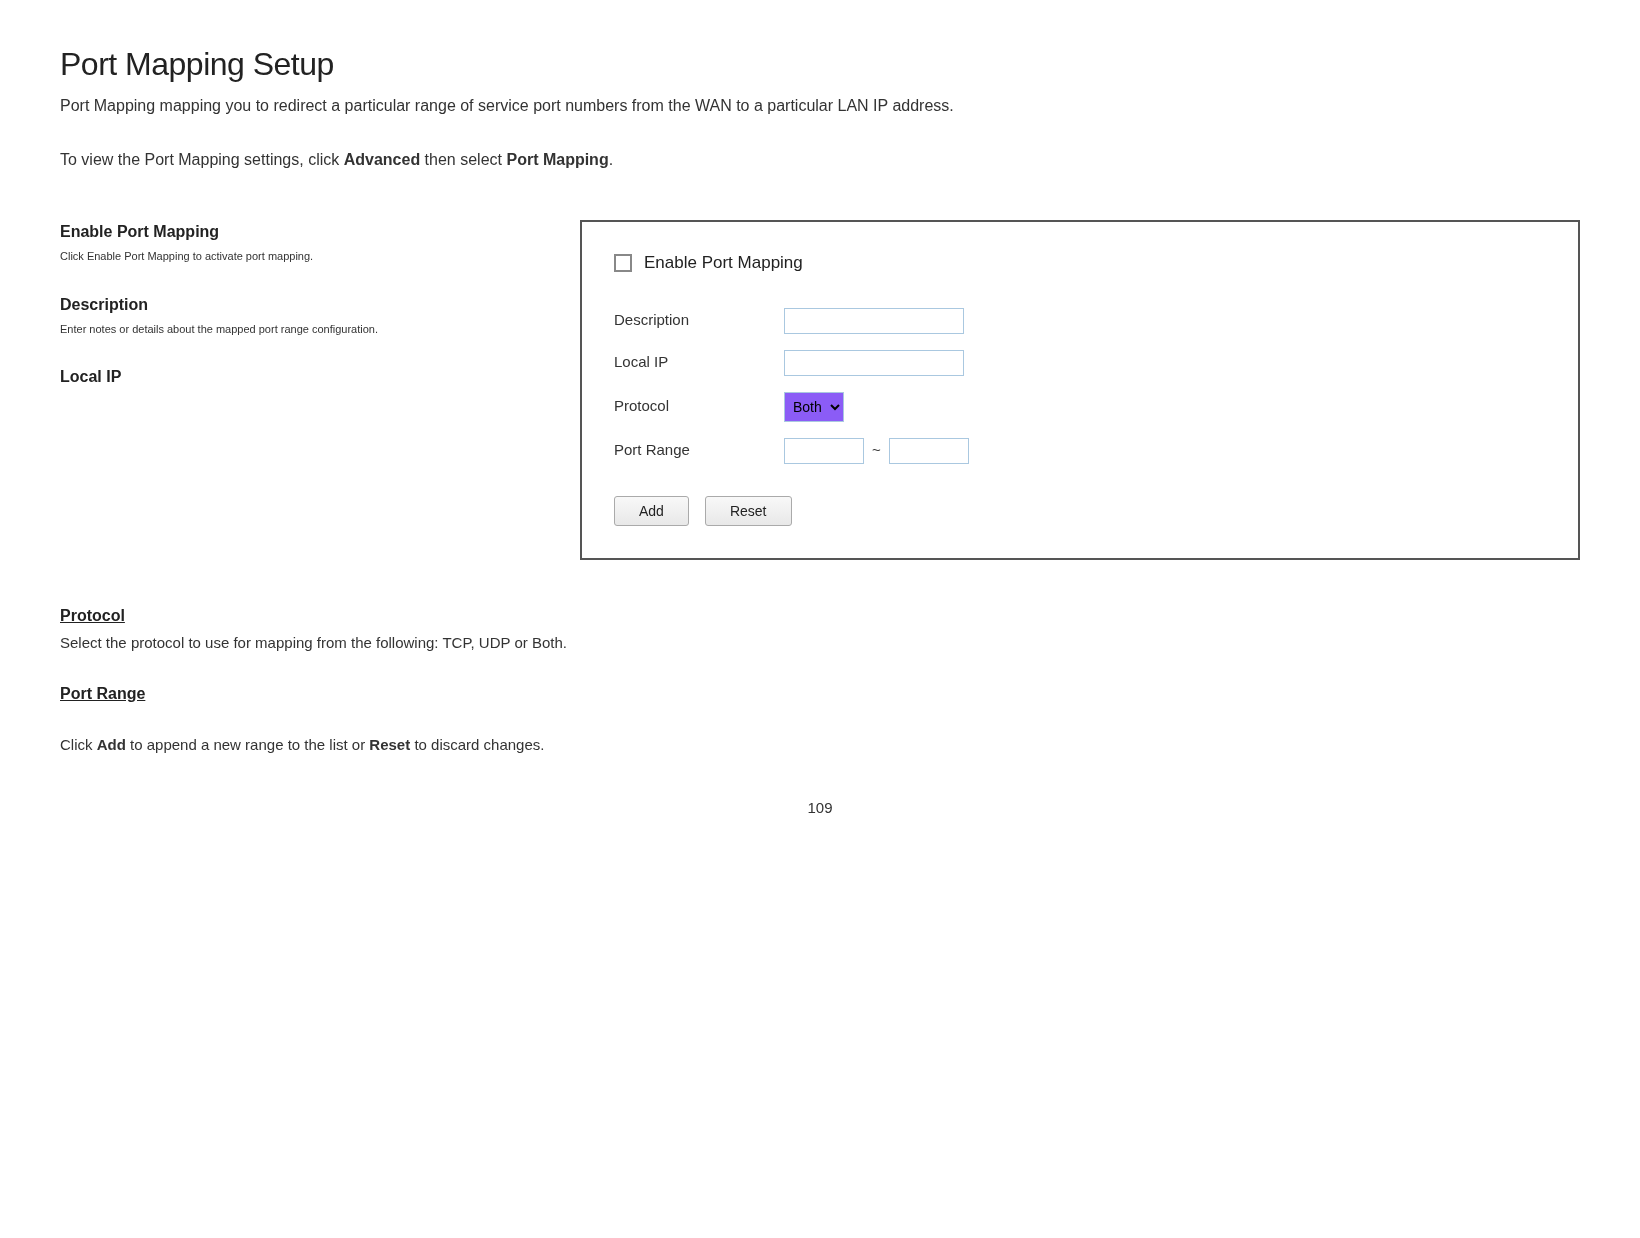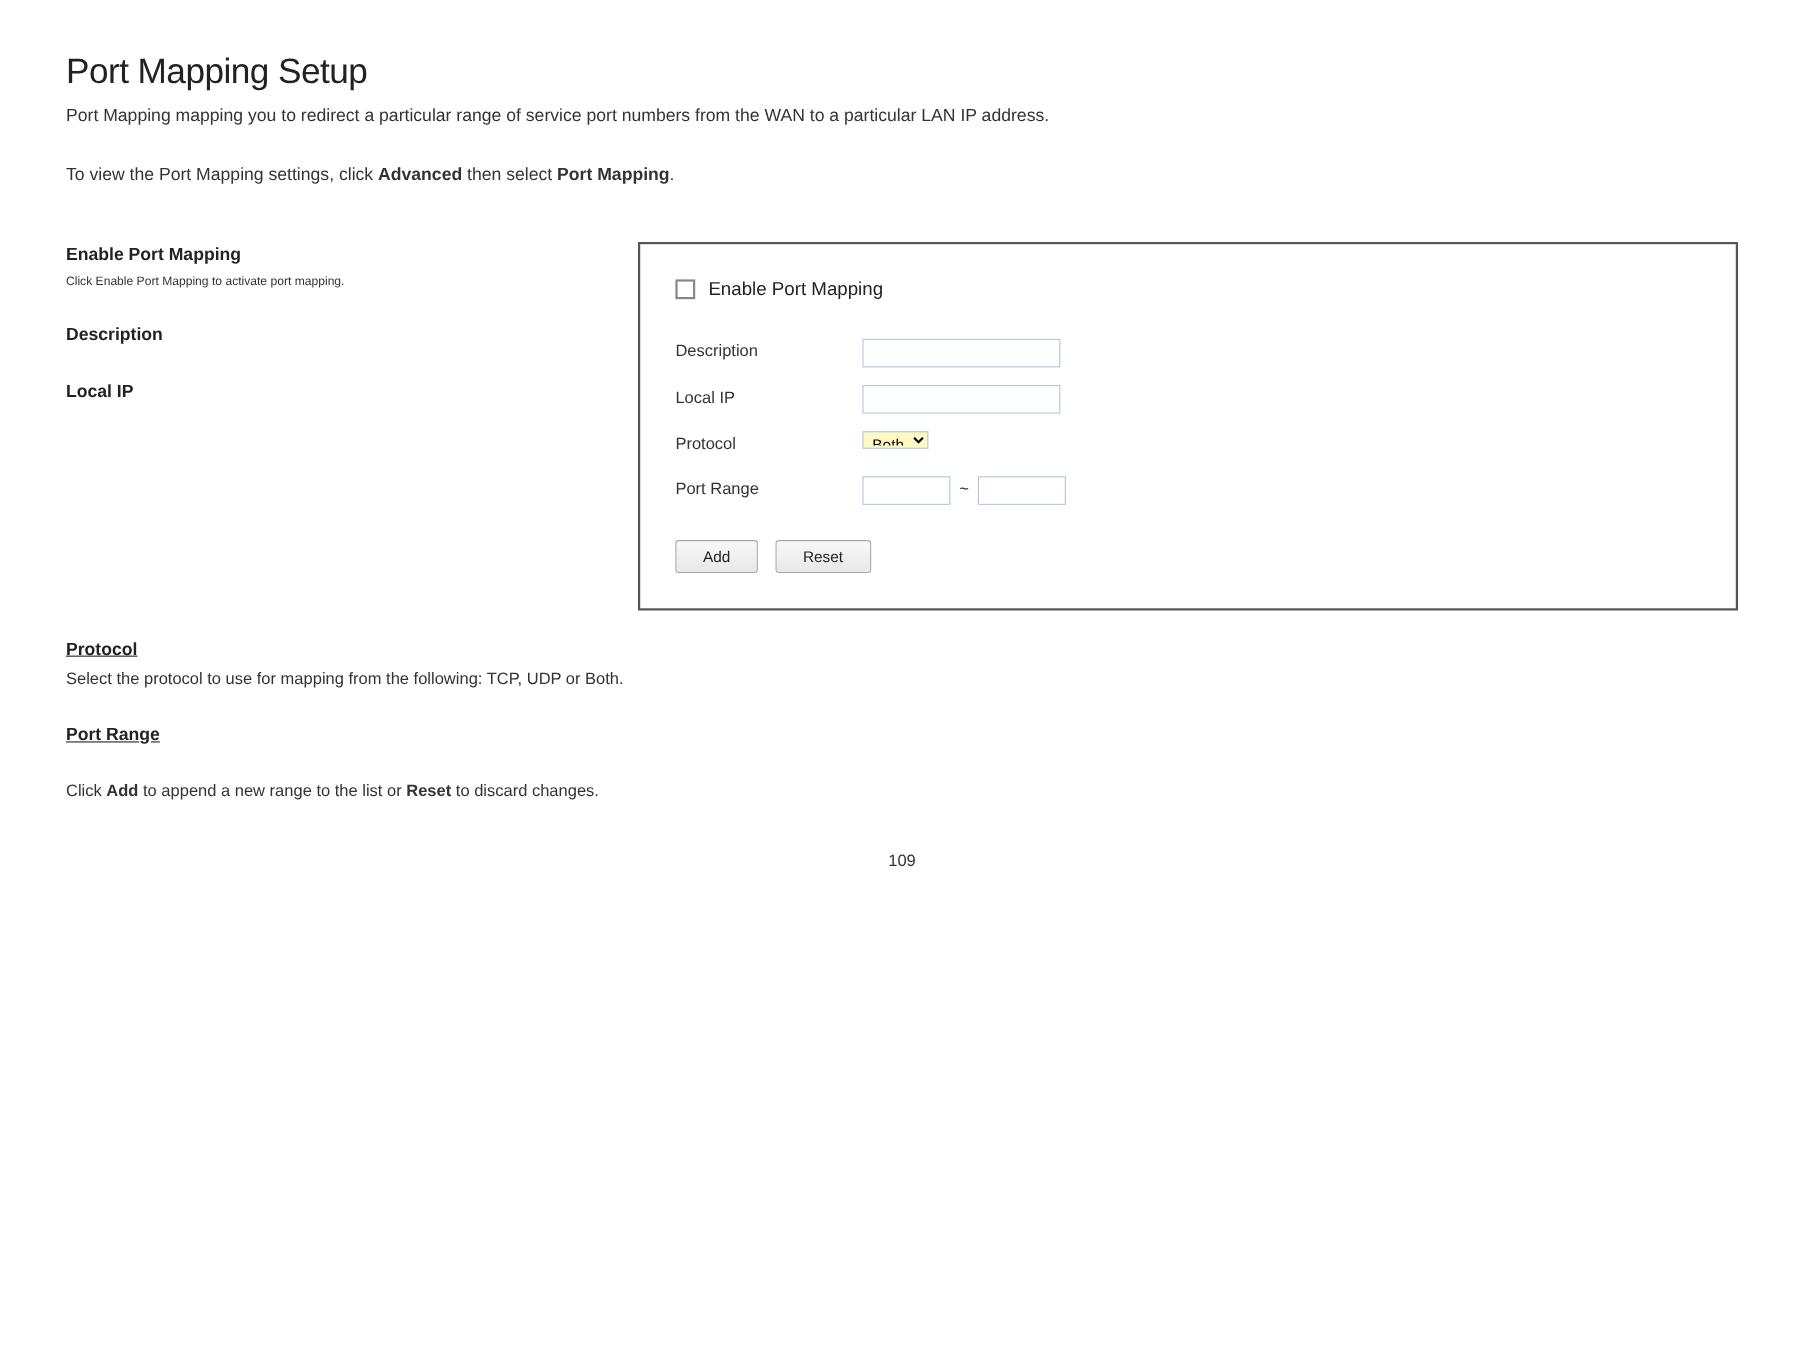--- a/index.html
+++ b/index.html
@@ -39,21 +39,21 @@
     }
 
     .intro-text strong {
       font-weight: 700;
     }
 
     .content-area {
       display: flex;
       gap: 40px;
       align-items: flex-start;
-      margin-bottom: 24px;
+      margin-bottom: 44px;
     }
 
     .left-panel {
       flex: 0 0 480px;
       max-width: 480px;
     }
 
     .right-panel {
       flex: 1;
     }
@@ -131,22 +131,22 @@
       background: #fff;
       height: 26px;
       width: 180px;
       padding: 2px 4px;
       font-size: 14px;
       outline: none;
     }
 
     .protocol-select {
       border: 1px solid #aac8e0;
-      background: #fef9c3;
-      height: 16px;
+      background: #8b5cf6;
+      height: 30px;
       font-size: 14px;
       padding: 2px 4px;
       outline: none;
     }
 
     .port-range-group {
       display: flex;
       align-items: center;
       gap: 8px;
     }
@@ -230,20 +230,21 @@
 
 <div class="content-area">
   <div class="left-panel">
     <div class="field-section">
       <div class="field-title">Enable Port Mapping</div>
       <div class="field-desc">Click Enable Port Mapping to activate port mapping.</div>
     </div>
 
     <div class="field-section">
       <div class="field-title">Description</div>
+      <div class="field-desc">Enter notes or details about the mapped port range configuration.</div>
     </div>
 
     <div class="field-section">
       <div class="field-title">Local IP</div>
     </div>
   </div>
 
   <div class="right-panel">
     <div class="form-panel">
       <div class="enable-row">

